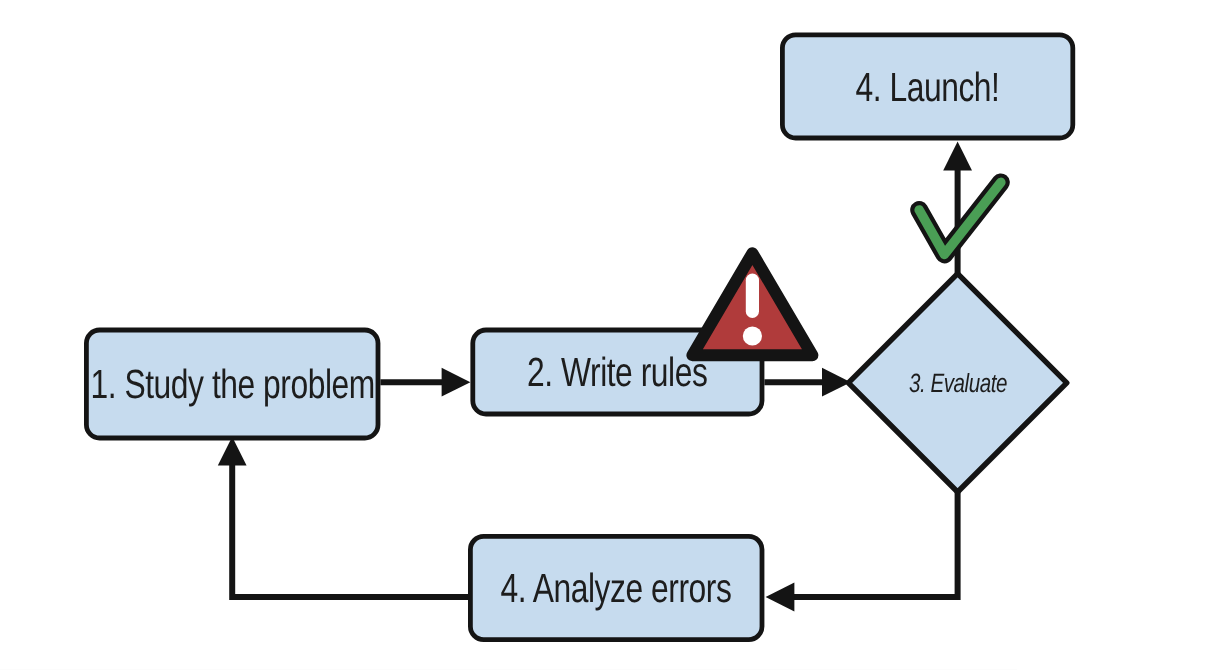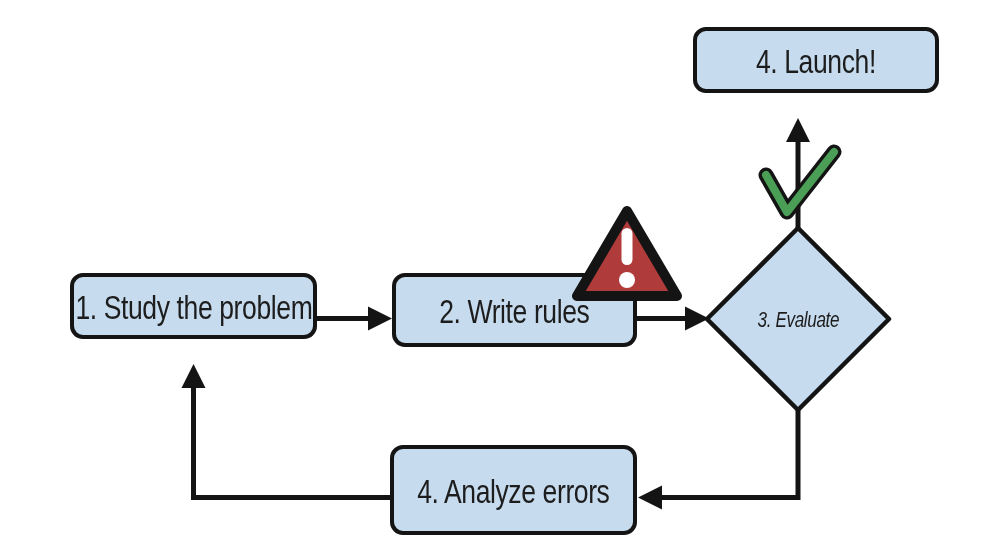--- a/index.html
+++ b/index.html
@@ -46,23 +46,23 @@
     line-height:1;
   }
   .node .txt, .diamond-label .txt{
     display:inline-block;
     transform:scaleX(0.78);
     transform-origin:center center;
     white-space:nowrap;
     letter-spacing:-0.5px;
     padding-top:2px;
   }
-  .node-study  {left:70px;  top:273px; width:247px; height:66px;}
+  .node-study  {left:70px;  top:273px; width:247px; height:94px;}
   .node-write  {left:392px; top:273px; width:245px; height:74px;}
-  .node-launch {left:693px; top:27px;  width:246px; height:66px;}
+  .node-launch {left:650px; top:27px;  width:246px; height:90px;}
   .node-analyze{left:390px; top:445px; width:247px; height:90px;}
   .diamond-label{
     position:absolute;
     z-index:2;
     left:698px; top:299px;
     width:200px; height:40px;
     display:flex;
     align-items:center;
     justify-content:center;
     color:var(--text,#1d1d1d);

